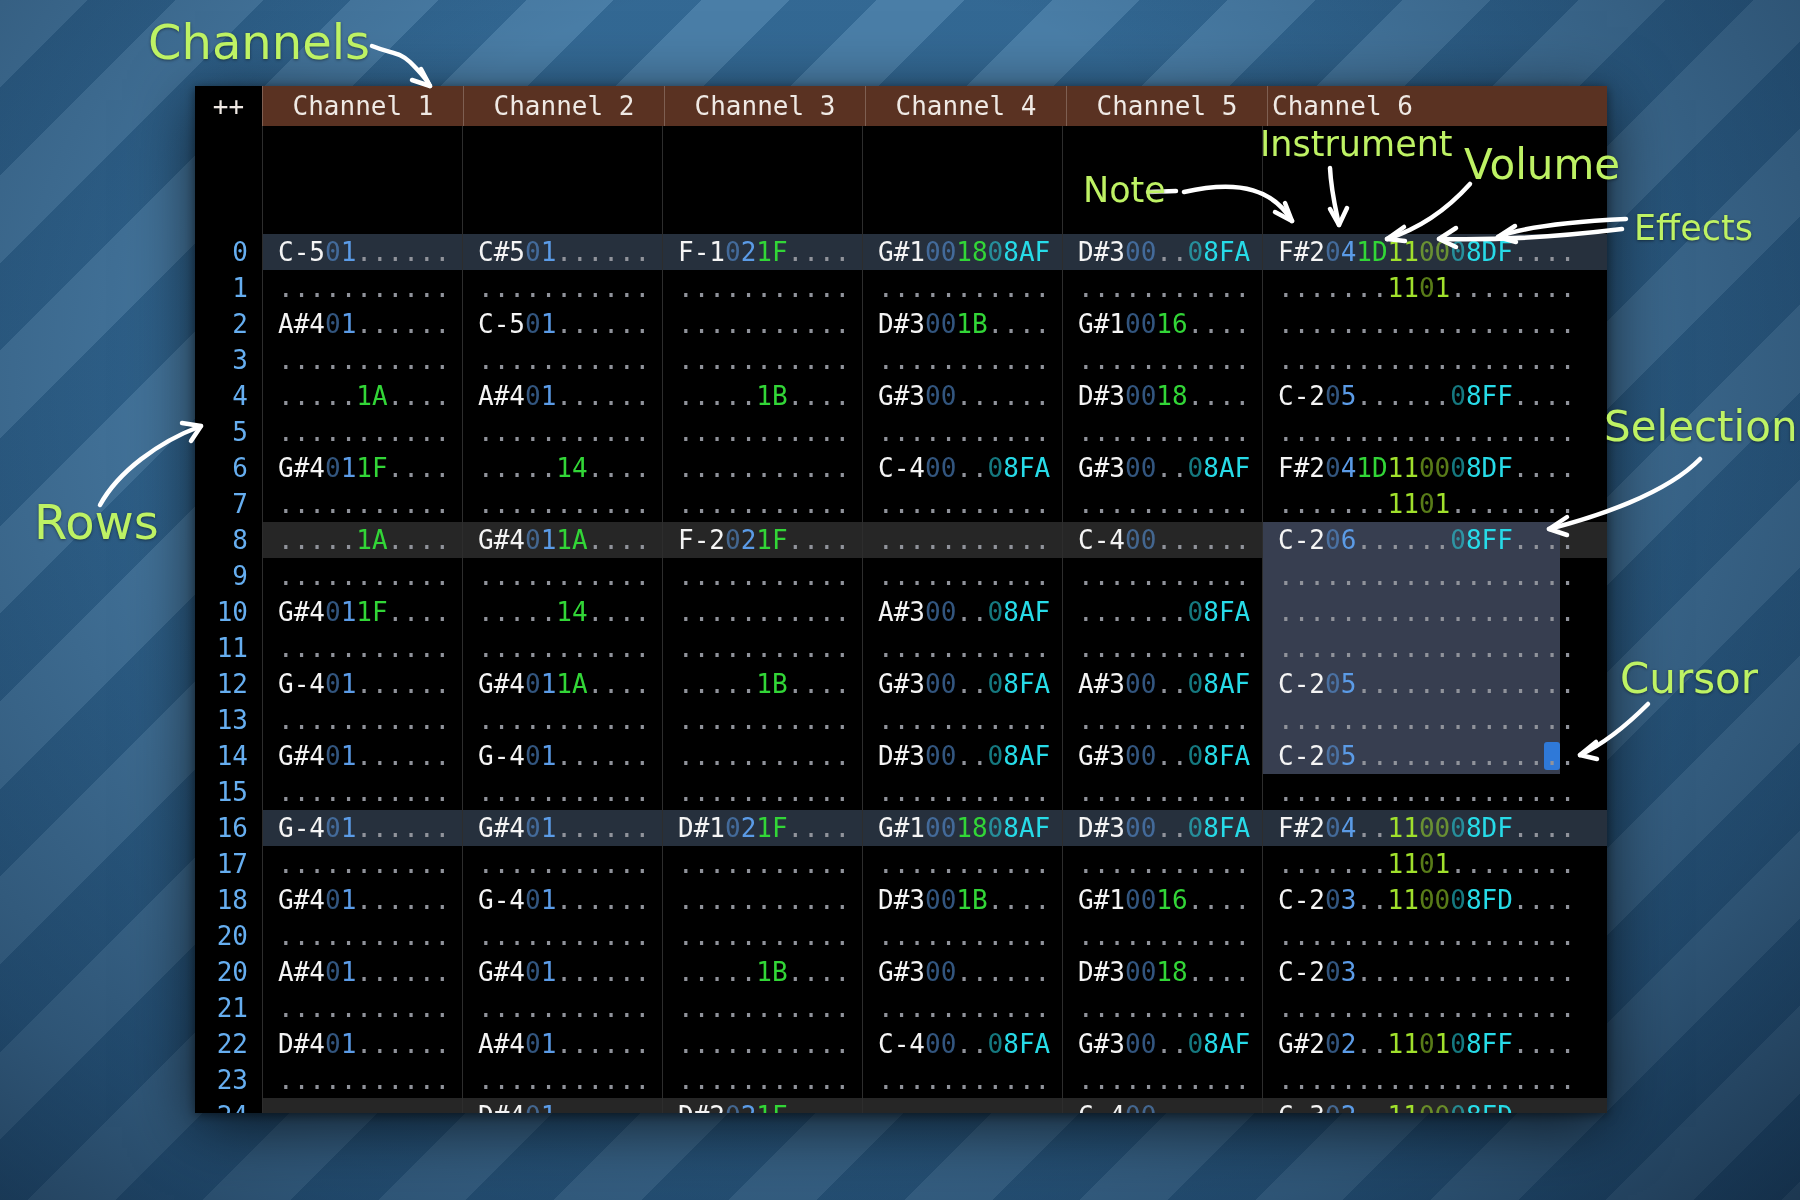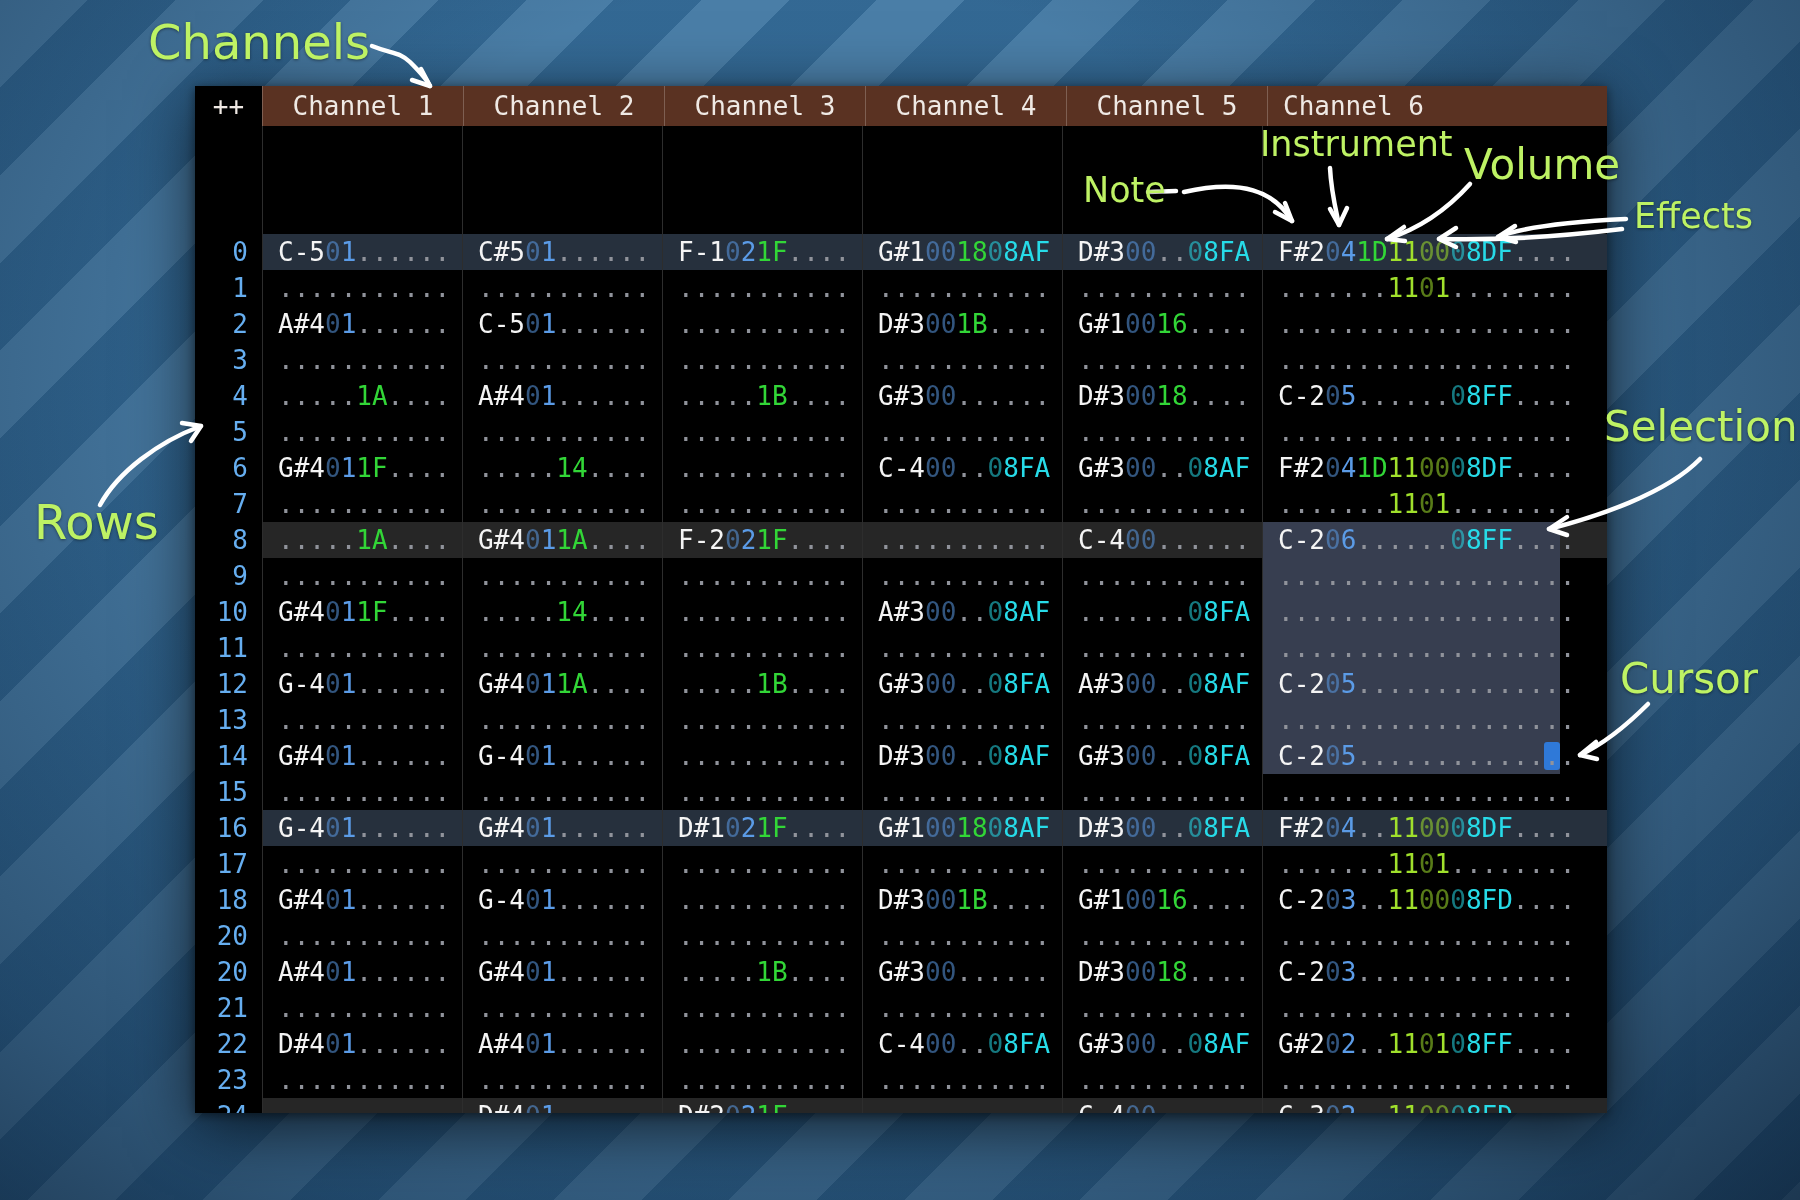--- a/index.html
+++ b/index.html
@@ -14,21 +14,21 @@
 
   
   .tracker{
     position:absolute;left:195px;top:86px;width:1412px;height:1027px;
     background:#000;box-shadow:0 14px 60px rgba(0,0,0,.65), 0 2px 10px rgba(0,0,0,.5);
     overflow:hidden;font-size:26px;line-height:36px;
   }
   .hdr{display:flex;height:40px;line-height:40px;background:#5a3222;color:#efe9e4;}
   .hdr .corner{width:67px;background:#000;text-align:center;flex:none;}
   .hdr .hcell{width:200px;flex:none;text-align:center;border-left:1px solid rgba(255,255,255,.22);}
-  .hdr .hcell.ch6{width:345px;text-align:left;padding-left:15px;box-sizing:border-box;}
+  .hdr .hcell.ch6{width:345px;text-align:left;padding-left:4px;box-sizing:border-box;}
 
   .rows{position:relative;}
   .trk-row{display:flex;height:36px;}
   .gap-row{display:flex;height:108px;}
   .rownum{width:67px;flex:none;text-align:right;padding-right:14px;box-sizing:border-box;color:#66aef0;background:#000;}
   .cell{width:200px;flex:none;border-left:1px solid #2d2d2d;box-sizing:border-box;
         padding-left:15px;position:relative;white-space:pre;overflow:hidden;}
   .cell.ch6{width:378px;}
   .trk-row.hl-major .cell{background:#26303d;}
   .trk-row.hl-minor .cell{background:#262626;}
@@ -47,21 +47,21 @@
           background:#2f79d8;border-radius:3px;}
 
   
   .anno{position:absolute;color:#bef264;font-family:"DejaVu Sans","Liberation Sans",sans-serif;
         text-shadow:0 1px 3px rgba(0,0,0,.45);white-space:nowrap;z-index:5;}
   .a-channels{left:148px;top:14px;font-size:48px;}
   .a-rows{left:34px;top:494px;font-size:48px;}
   .a-note{left:1083px;top:170px;font-size:35px;}
   .a-instrument{left:1260px;top:124px;font-size:35px;}
   .a-volume{left:1464px;top:140px;font-size:42px;}
-  .a-effects{left:1634px;top:196px;font-size:35px;}
+  .a-effects{left:1634px;top:208px;font-size:35px;}
   .a-selection{left:1604px;top:402px;font-size:42px;}
   .a-cursor{left:1620px;top:654px;font-size:42px;text-align:right;}
   svg.arrows{position:absolute;left:0;top:0;z-index:4;pointer-events:none;}
 </style>
 </head>
 <body>
 
 <div class="tracker">
   <div class="hdr">
     <div class="corner">++</div>

